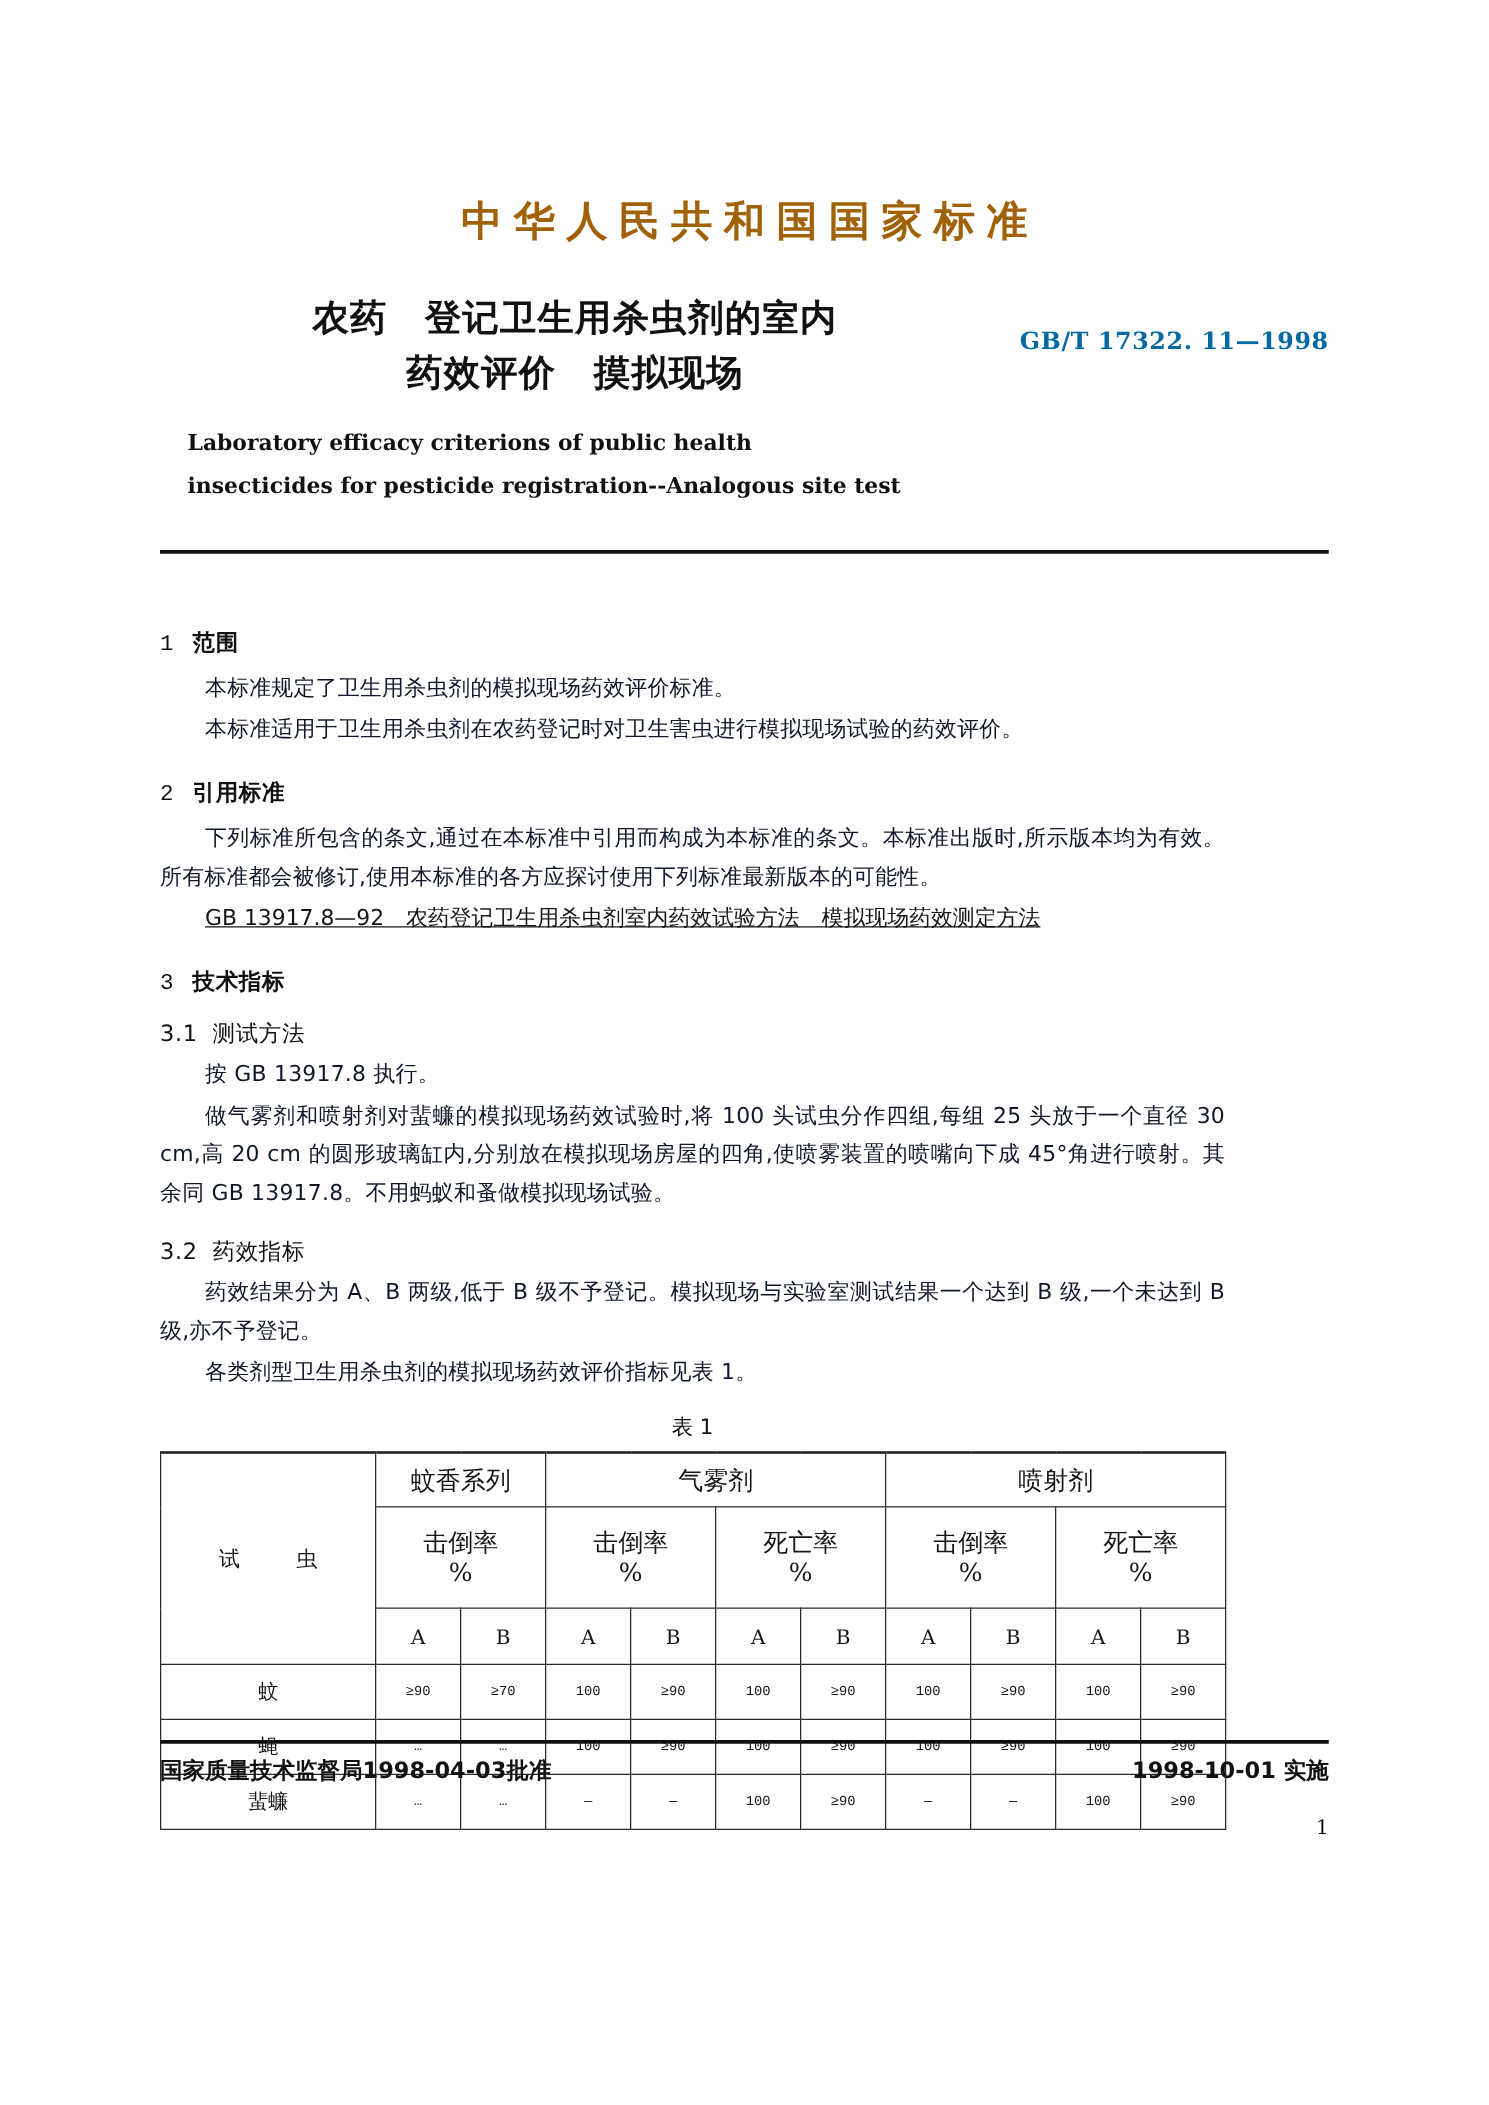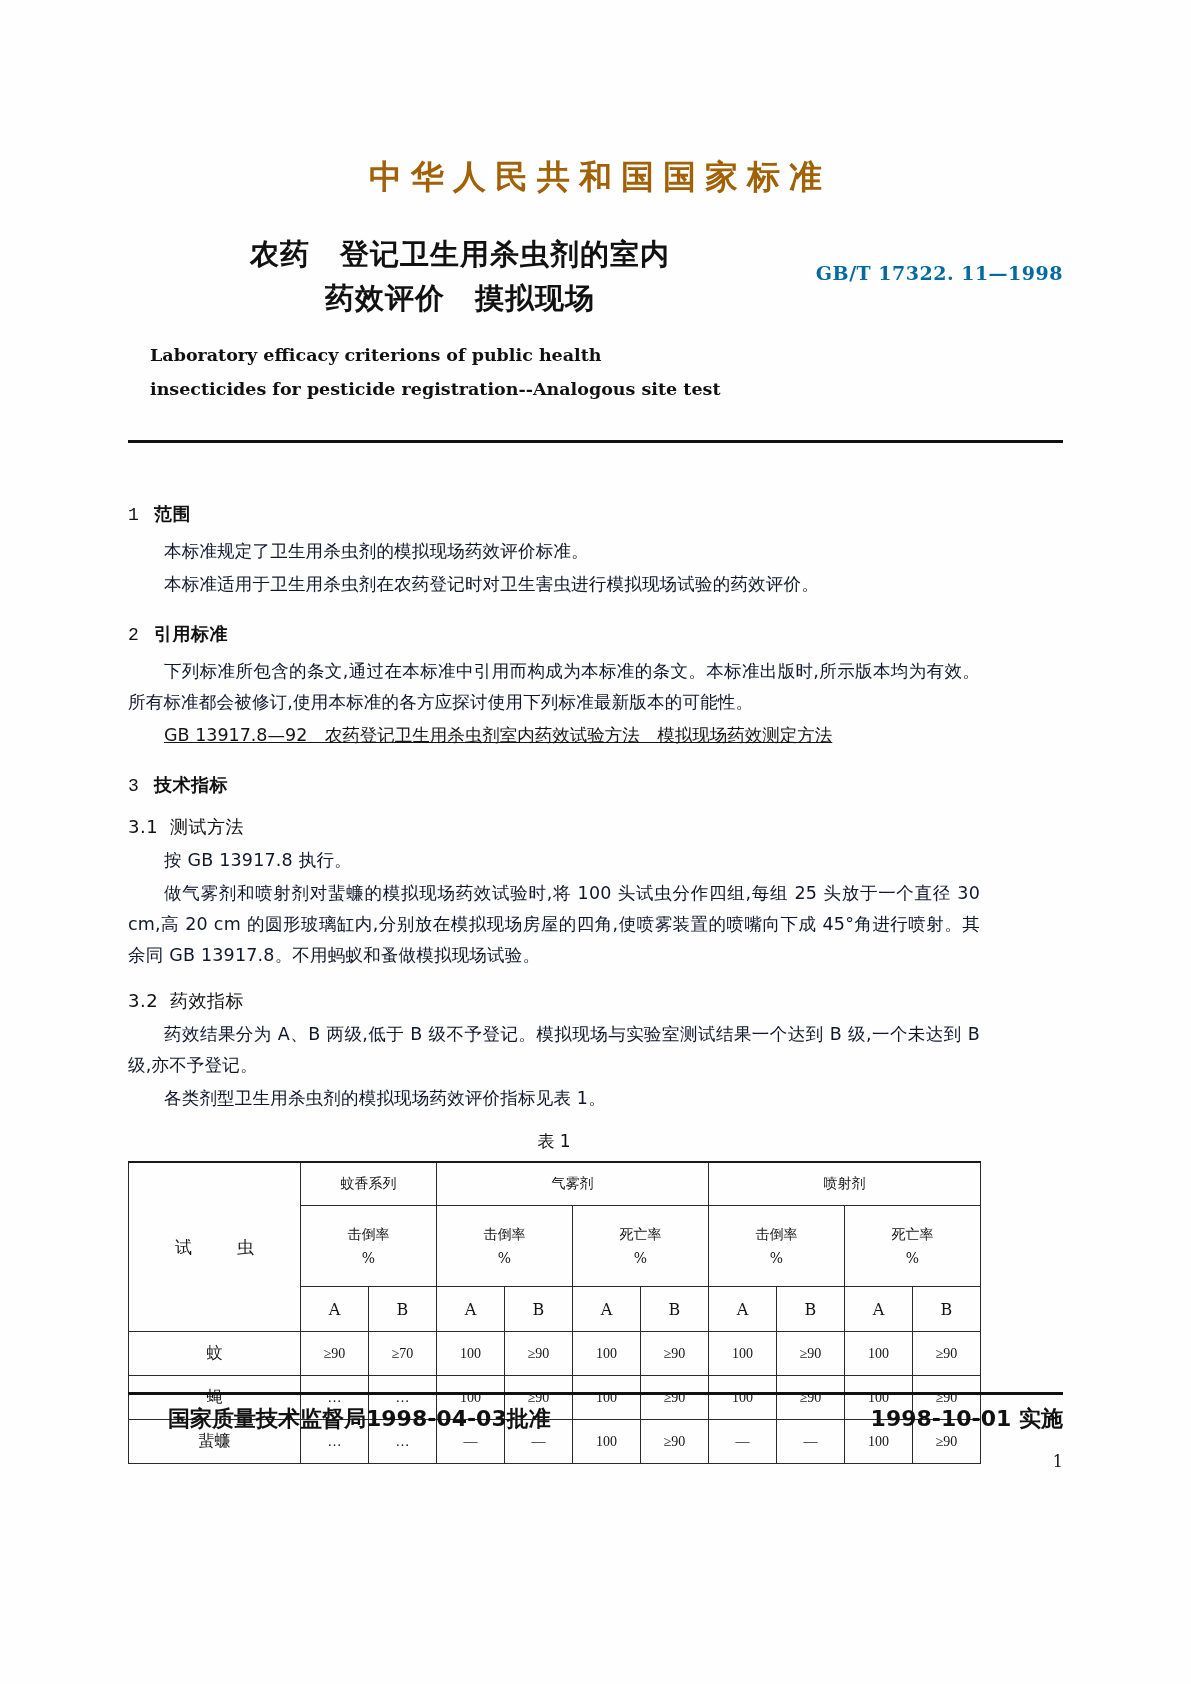--- a/index.html
+++ b/index.html
@@ -151,48 +151,47 @@
   }
   table.spec {
     border-collapse: collapse;
     width: 852px;
     table-layout: fixed;
   }
   table.spec td, table.spec th {
     border: 1px solid #2a2a2a;
     text-align: center;
     vertical-align: middle;
-    font-size: 14px;
+    font-size: 20px;
     font-weight: normal;
     color: #151515;
     padding: 4px 2px;
   }
   table.spec .outer-top { border-top: 2px solid #1a1a1a; }
   table.spec .head-grp { height: 34px; }
   table.spec .head-sub { height: 72px; line-height: 24px; }
   table.spec .head-ab { height: 36px; font-family: "DejaVu Serif","Liberation Serif",serif; font-size: 16px;}
   table.spec .rowcell { height: 44px; }
   table.spec .insect { font-size: 16px; }
-  table.spec .val { font-family: Liberation Serif, serif; font-size: 14px; }
+  table.spec .val { font-family: Liberation Mono, monospace; font-size: 11px; }
   table.spec .stub { font-size: 17px; letter-spacing: 14px; text-indent: 14px; }
   .pct { display:block; font-family:"DejaVu Serif","Liberation Serif",serif; }
 
   
   .footer {
     position: absolute;
     left: 128px;
     right: 128px;
     top: 1404px;
     display: flex;
     justify-content: space-between;
     align-items: baseline;
-    font-size: 22px;
-    font-weight: bold;
-    color: #111;
-    margin-left: 40px;
+    font-size: 18px;
+    font-weight: bold;
+    color: #111;
   }
   .page-number {
     position: absolute;
     right: 128px;
     top: 1452px;
     font-family: "DejaVu Serif", "Liberation Serif", serif;
     font-size: 16px;
     color: #111;
   }
 </style>

